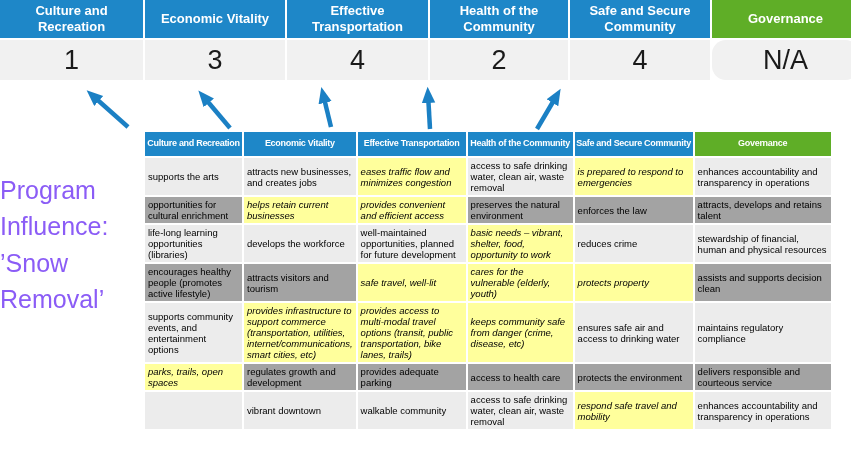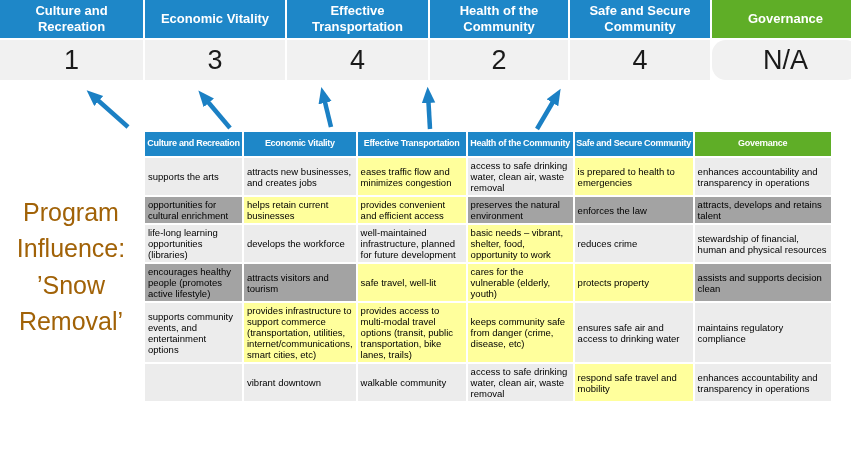--- a/index.html
+++ b/index.html
@@ -34,22 +34,22 @@
   }
   .banner-score-cell:last-child { border-right:none;border-radius:14px; }
 
   
   .arrows { position:absolute; left:0; top:82px; width:859px; height:52px; }
   .arrows line { stroke:var(--arrow-blue,#1b80c4); stroke-width:4.5; }
   .arrows .ah { fill:var(--arrow-blue,#1b80c4); }
 
   
   .title {
-    position:absolute; left:0; top:194px; width:142px;
-    text-align:center; color:#a16207; font-size:25px; line-height:1.45;
+    position:absolute; left:0; top:172px; width:142px;
+    color:#8b5cf6; font-size:25px; line-height:1.45;
   }
 
   
   table.matrix {
     position:absolute; left:143px; top:130px;
     border-collapse:separate; border-spacing:2px; table-layout:fixed;
   }
   col.c0{width:97px;} col.c1{width:110px;} col.c2{width:108px;}
   col.c3{width:105px;} col.c4{width:118px;} col.c5{width:136px;}
   .matrix th {
@@ -58,21 +58,21 @@
     vertical-align:middle; height:22px; padding:1px 1px;
     white-space:nowrap; overflow:hidden;
   }
   .matrix th.wrap { white-space:normal; }
   .matrix th.green { background:var(--header-green,#5fae27); }
   .matrix td {
     background:#a3a3a3; color:#000; font-size:9.5px; line-height:1.16;
     padding:2px 3px; vertical-align:middle; overflow:hidden;
   }
   .matrix tr.alt td { background:var(--row-alt-bg,#ececec); }
-  .matrix td.hl { background:var(--highlight-yellow,#ffff9c) !important; }
+  .matrix td.hl { background:var(--highlight-yellow,#ffff9c) !important;font-style:italic; }
   .matrix tr.last td:not(.hl) { border:1px solid #e0e0e0; background:#fff; }
 </style>
 </head>
 <body>
 
 <div class="slide">
 
   <div class="banner">
     <div class="banner-row heads">
         <div class="banner-head-cell">Culture and Recreation</div>
@@ -125,55 +125,63 @@
           <th class=" wrap">Safe and Secure Community</th>
           <th class="green">Governance</th>
         </tr>
     </thead>
     <tbody>
         <tr class="alt">
           <td>supports the arts</td>
           <td>attracts new businesses, and creates jobs</td>
           <td class="hl">eases traffic flow and minimizes congestion</td>
           <td>access to safe drinking water, clean air, waste removal</td>
-          <td class="hl">is prepared to health to emergencies</td>
+          <td class="hl">is prepared to respond to emergencies</td>
           <td>enhances accountability and transparency in operations</td>
         </tr>
         <tr class="">
           <td>opportunities for cultural enrichment</td>
           <td class="hl">helps retain current businesses</td>
           <td class="hl">provides convenient and efficient access</td>
           <td>preserves the natural environment</td>
           <td>enforces the law</td>
           <td>attracts, develops and retains talent</td>
         </tr>
         <tr class="alt">
           <td>life-long learning opportunities (libraries)</td>
           <td>develops the workforce</td>
-          <td>well-maintained infrastructure, planned for future development</td>
+          <td>well-maintained opportunities, planned for future development</td>
           <td class="hl">basic needs – vibrant, shelter, food, opportunity to work</td>
           <td>reduces crime</td>
           <td>stewardship of financial, human and physical resources</td>
         </tr>
         <tr class="">
           <td>encourages healthy people (promotes active lifestyle)</td>
           <td>attracts visitors and tourism</td>
           <td class="hl">safe travel, well-lit</td>
           <td class="hl">cares for the vulnerable (elderly, youth)</td>
           <td class="hl">protects property</td>
           <td>assists and supports decision clean</td>
         </tr>
         <tr class="alt">
           <td>supports community events, and entertainment options</td>
           <td class="hl">provides infrastructure to support commerce (transportation, utilities, internet/communications, smart cities, etc)</td>
           <td class="hl">provides access to multi-modal travel options (transit, public transportation, bike lanes, trails)</td>
           <td class="hl">keeps community safe from danger (crime, disease, etc)</td>
           <td>ensures safe air and access to drinking water</td>
           <td>maintains regulatory compliance</td>
         </tr>
+        <tr class="">
+          <td class="hl">parks, trails, open spaces</td>
+          <td>regulates growth and development</td>
+          <td>provides adequate parking</td>
+          <td>access to health care</td>
+          <td>protects the environment</td>
+          <td>delivers responsible and courteous service</td>
+        </tr>
         <tr class="alt">
           <td></td>
           <td>vibrant downtown</td>
           <td>walkable community</td>
           <td>access to safe drinking water, clean air, waste removal</td>
           <td class="hl">respond safe travel and mobility</td>
           <td>enhances accountability and transparency in operations</td>
         </tr>
       </tbody>
   </table>

